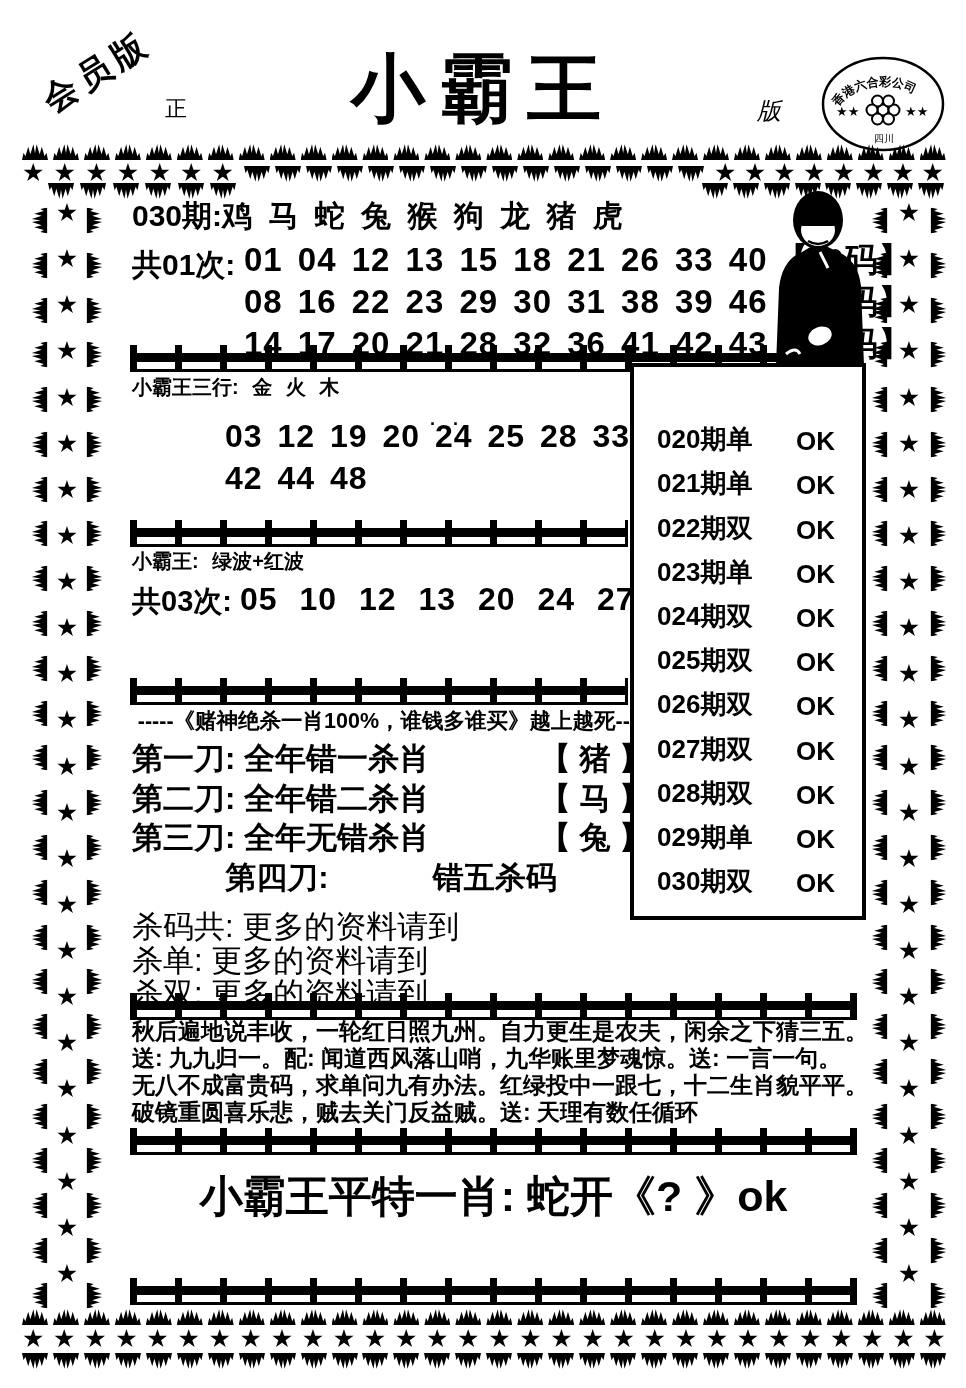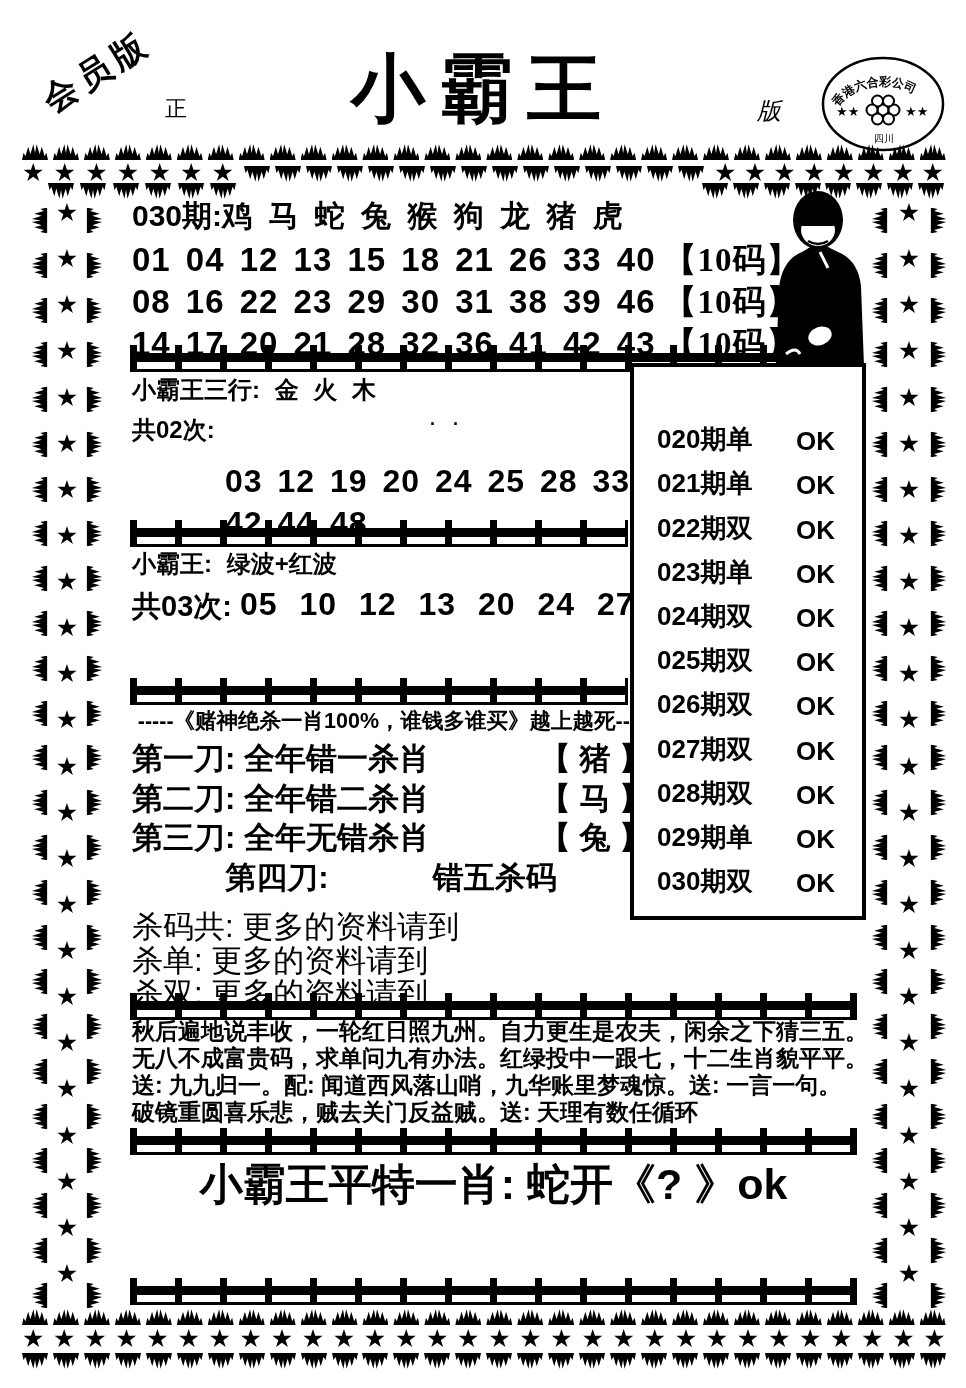--- a/index.html
+++ b/index.html
@@ -26,21 +26,21 @@
   
   .member-note{position:absolute;left:34px;top:84px;font-family:"Liberation Serif","DejaVu Serif",serif;
     font-size:34px;font-weight:bold;transform:rotate(-32deg);transform-origin:left top;letter-spacing:6px;}
   .mark-zheng{position:absolute;left:165px;top:94px;font-family:"Liberation Serif","DejaVu Serif",serif;font-size:22px;}
   .page-title{position:absolute;left:0;top:40px;width:100%;text-align:center;
     font-size:74px;font-weight:900;letter-spacing:14px;}
   .version-label{position:absolute;left:757px;top:95px;font-family:"Liberation Serif","DejaVu Serif",serif;font-size:24px;font-style:italic;}
   .stamp{position:absolute;left:818px;top:52px;}
   
   .sec{position:absolute;left:132px;}
-  .h-line{font-size:24px;font-weight:bold;word-spacing:8px;white-space:nowrap;}
+  .h-line{font-size:20px;font-weight:bold;word-spacing:8px;white-space:nowrap;}
   .num-line{font-size:32px;font-weight:bold;letter-spacing:1px;word-spacing:5px;white-space:nowrap;line-height:42px;}
   .tag{font-family:"Liberation Serif","DejaVu Serif",serif;font-weight:bold;margin-left:8px;}
   
   #sec1{top:196px;width:650px;}
   #sec1 .body{display:flex;margin-top:2px;}
   #sec1 .label{font-size:30px;font-weight:bold;width:112px;flex:0 0 auto;margin-top:6px;}
   
   #sec2{top:374px;width:520px;}
   #sec2 .nums{margin-left:93px;margin-top:14px;line-height:40px;}
   .dots{position:absolute;left:298px;top:40px;font-size:18px;font-weight:bold;letter-spacing:6px;}
@@ -60,21 +60,21 @@
   
   #okbox{position:absolute;left:630px;top:363px;width:236px;height:557px;border:4px solid #000;
          box-sizing:border-box;padding-top:46px;background:#fff;z-index:3;}
   .ok-row{display:flex;justify-content:space-between;padding:0 27px 0 23px;height:44.2px;
           font-size:26px;font-weight:bold;align-items:flex-end;}
   
   #poem{top:1018px;width:734px;font-size:23px;font-weight:bold;line-height:27px;}
   #poem div{white-space:nowrap;}
   
   #special{top:1156px;width:727px;left:130px;text-align:center;}
-  .sp-line{font-size:43px;font-weight:bold;line-height:57px;white-space:nowrap;}
+  .sp-line{font-size:43px;font-weight:bold;line-height:57px;white-space:nowrap;margin-top:12px;}
   
   #man{position:absolute;left:766px;top:186px;z-index:2;}
 </style>
 </head>
 <body>
 
 <div id="page">
 
   <div class="strip" style="left:22px;top:143px;width:924px;">
       <i class="burst up"></i>
@@ -457,33 +457,33 @@
     <path d="M10,180 L13,102 Q16,74 36,66 L46,60 L60,60 L72,66 Q92,74 95,100 L98,180 Z" fill="#000"></path>
     <path d="M54,66 L62,82" stroke="#fff" stroke-width="3" fill="none"></path>
     <rect x="56" y="124" width="20" height="26" fill="#000"></rect>
     <ellipse cx="54" cy="150" rx="12" ry="9" fill="#fff" transform="rotate(-20 54 150)"></ellipse>
     <path d="M20,168 Q30,160 34,168" stroke="#fff" stroke-width="3" fill="none"></path>
   </svg>
 
   <div class="sec" id="sec1">
     <div class="h-line" style="font-size:30px">030期:鸡 马 蛇 兔 猴 狗 龙 猪 虎</div>
     <div class="body">
+      <div class="label">共01次:</div>
       <div>
         <div class="num-line" style="font-size:33px"><span>01 04 12 13 15 18 21 26 33 40</span><span class="tag">【10码】</span></div>
         <div class="num-line" style="font-size:33px"><span>08 16 22 23 29 30 31 38 39 46</span><span class="tag">【10码】</span></div>
         <div class="num-line" style="font-size:33px"><span>14 17 20 21 28 32 36 41 42 43</span><span class="tag">【10码】</span></div>
       </div>
     </div>
   </div>
 
   <div class="rail" style="left:130px;top:345px;width:700px;"></div>
 
   <div class="sec" id="sec2" style="position:absolute;">
     <div class="h-line">小霸王三行: 金 火 木</div>
-    <div class="h-line" style="margin-top:8px">共02次:</div>
     <div class="dots">· ·</div>
     <div class="nums">
       <div class="num-line">03 12 19 20 24 25 28 33 37 41</div>
       <div class="num-line">42 44 48</div>
     </div>
   </div>
 
   <div class="rail" style="left:130px;top:520px;width:498px;"></div>
 
   <div class="sec" id="sec3">
@@ -569,22 +569,22 @@
     <div class="ok-row">
         <span>030期双</span>
         <span>OK</span>
       </div>
   </div>
 
   <div class="rail" style="left:130px;top:993px;width:727px;"></div>
 
   <div class="sec" id="poem">
     <div>秋后遍地说丰收，一轮红日照九州。自力更生是农夫，闲余之下猜三五。</div>
+    <div>送: 九九归一。配: 闻道西风落山哨，九华账里梦魂惊。送: 一言一句。</div>
     <div>无八不成富贵码，求单问九有办法。红绿投中一跟七，十二生肖貌平平。</div>
-    <div>送: 九九归一。配: 闻道西风落山哨，九华账里梦魂惊。送: 一言一句。</div>
     <div>破镜重圆喜乐悲，贼去关门反益贼。送: 天理有数任循环</div>
   </div>
 
   <div class="rail" style="left:130px;top:1128px;width:727px;"></div>
 
   <div class="sec" id="special">
     <div class="sp-line">小霸王平特一肖: 蛇开《? 》ok</div>
   </div>
 
   <div class="rail" style="left:130px;top:1278px;width:727px;"></div>

